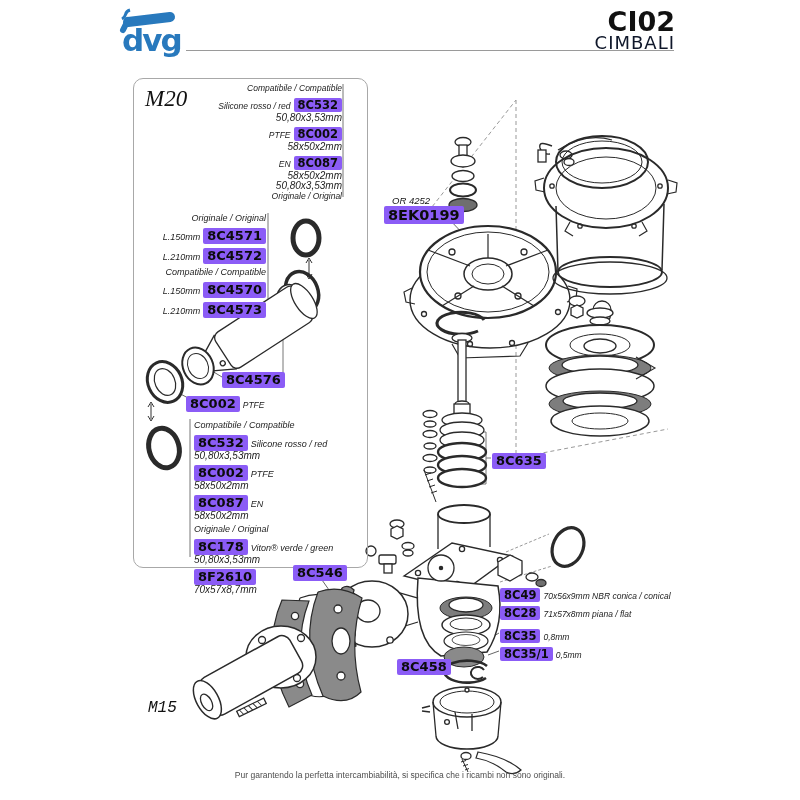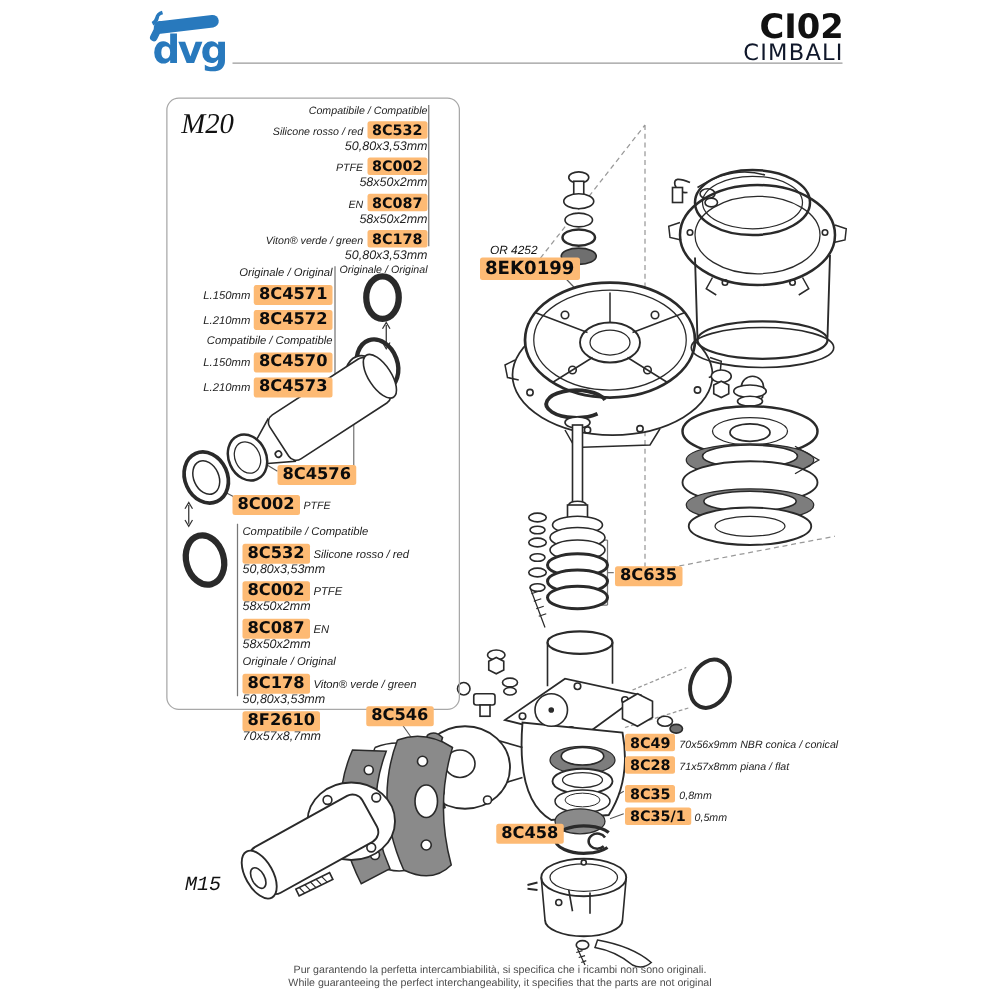--- a/index.html
+++ b/index.html
@@ -16,21 +16,21 @@
   #brand{left:480px;top:32px;width:195px;text-align:right;font-size:18px;color:#0f172a;
          letter-spacing:1px;font-family:"DejaVu Sans",sans-serif;}
   
   #m20-box{left:133px;top:78px;width:233px;height:488px;border:1.5px solid #a8a8a8;border-radius:10px;}
   #m20-title{left:145px;top:86px;font-style:italic;font-size:23px;font-family:Liberation Serif, serif;}
   #m15-title{left:148px;top:699px;font-style:italic;font-size:16px;font-family:Liberation Mono, monospace;}
   
   .hdr{font-style:italic;font-size:8.5px;color:#222;line-height:11px;}
   .desc{font-style:italic;font-size:8.5px;color:#222;margin:0 3px;}
   .size{font-style:italic;font-size:10px;color:#222;line-height:10px;}
-  .b{display:inline-block;background:#fdba74;padding:0 4px;font-weight:bold;
+  .b{display:inline-block;background:#8b5cf6;padding:0 4px;font-weight:bold;
      font-style:normal;border-radius:2px;color:#0c0c0c;font-family:"DejaVu Sans",sans-serif;}
   .b.sm{font-size:11.5px;line-height:14px;}
   .b.md{font-size:13px;line-height:16px;}
   .b.lg{font-size:14.5px;line-height:18px;}
   .row{white-space:nowrap;}
   
   #blk1{left:185px;top:83px;width:157px;text-align:right;}
   #blk1 .row{margin-top:1px;}
   #blk2{left:158px;top:210px;width:108px;text-align:right;}
   #blk2 .hdr{font-size:9px;line-height:12px;margin-top:2px;}
@@ -310,21 +310,20 @@
   <div class="abs" id="m20-title">M20</div>
 
   <div class="abs" id="blk1">
     <div class="hdr">Compatibile / Compatible</div>
     <div class="row"><span class="desc">Silicone rosso / red</span><span class="b sm">8C532</span></div>
     <div class="size">50,80x3,53mm</div>
     <div class="row"><span class="desc">PTFE</span><span class="b sm">8C002</span></div>
     <div class="size">58x50x2mm</div>
     <div class="row"><span class="desc">EN</span><span class="b sm">8C087</span></div>
     <div class="size">58x50x2mm</div>
-    <div class="row"><span class="desc">Viton® verde / green</span><span class="b sm">8C178</span></div>
     <div class="size">50,80x3,53mm</div>
     <div class="hdr">Originale / Original</div>
   </div>
 
   <div class="abs" id="blk2">
     <div class="hdr">Originale / Original</div>
     <div class="row"><span class="desc">L.150mm</span><span class="b md">8C4571</span></div>
     <div class="row"><span class="desc">L.210mm</span><span class="b md">8C4572</span></div>
     <div class="hdr">Compatibile / Compatible</div>
     <div class="row"><span class="desc">L.150mm</span><span class="b md">8C4570</span></div>
@@ -359,16 +358,15 @@
   <div class="abs" id="m15-title">M15</div>
 
   <div class="lbl" style="left:500px;top:585px"><span class="b sm">8C49</span><span class="desc">70x56x9mm NBR conica / conical</span></div>
   <div class="lbl" style="left:500px;top:603px"><span class="b sm">8C28</span><span class="desc">71x57x8mm piana / flat</span></div>
   <div class="lbl" style="left:500px;top:626px"><span class="b sm">8C35</span><span class="desc">0,8mm</span></div>
   <div class="lbl" style="left:500px;top:644px"><span class="b sm">8C35/1</span><span class="desc">0,5mm</span></div>
   <div class="lbl" style="left:397px;top:657px"><span class="b md">8C458</span></div>
 
   <div class="abs" id="footer">
     <div>Pur garantendo la perfetta intercambiabilità, si specifica che i ricambi non sono originali.</div>
-    <div>While guaranteeing the perfect interchangeability, it specifies that the parts are not original</div>
   </div>
 
 </div>
 
 </body></html>

